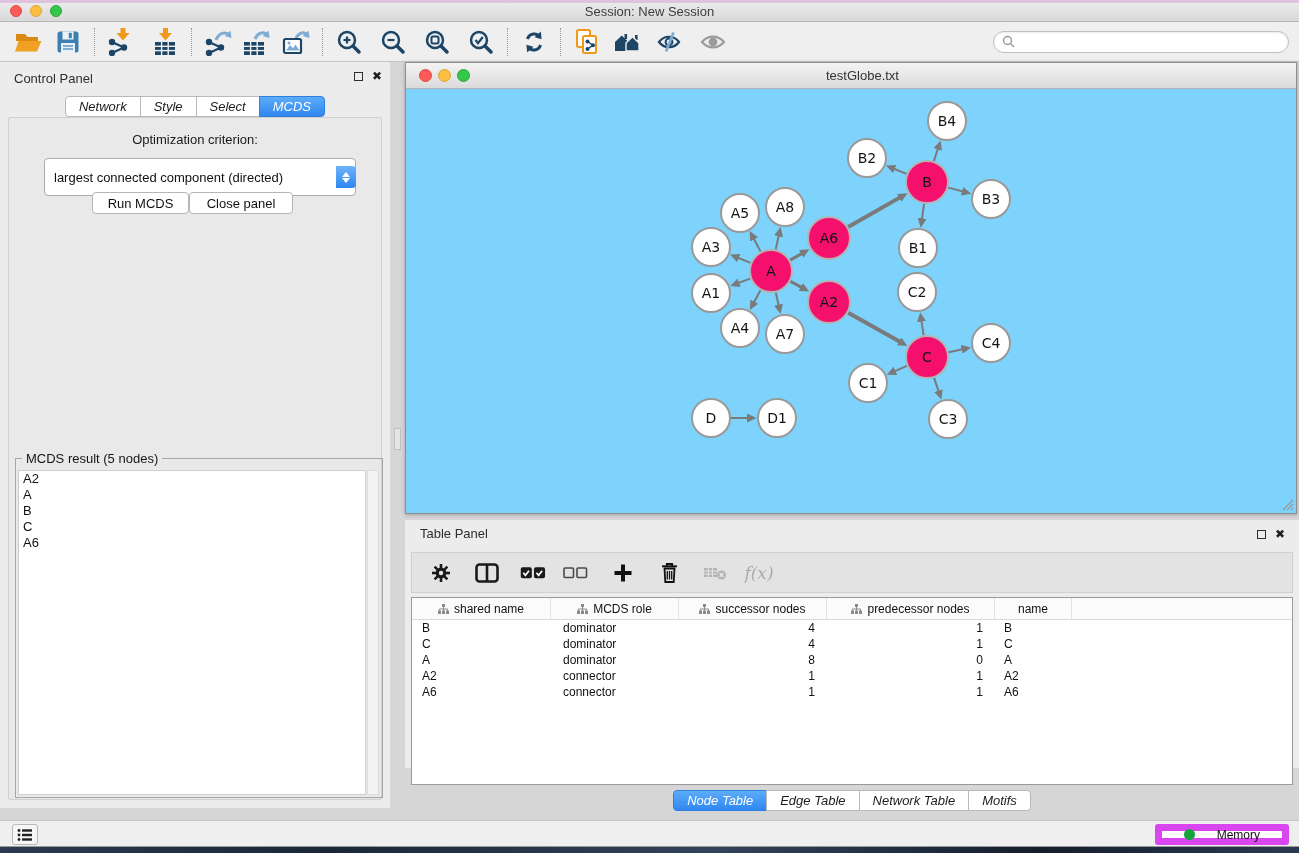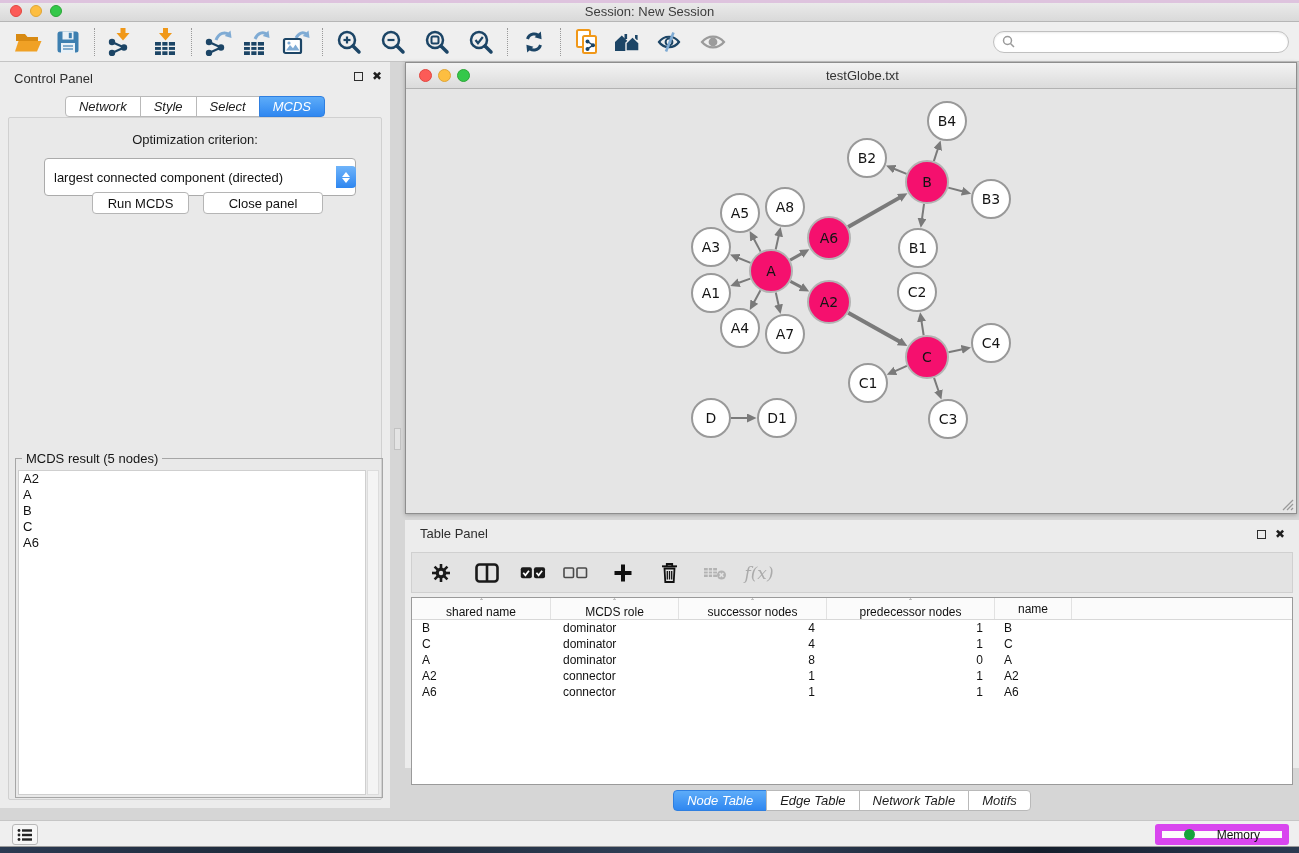--- a/index.html
+++ b/index.html
@@ -51,39 +51,39 @@
   .dd-cap { width:20px; height:22px; margin:-1px -1px -1px 0; border-radius:0 4px 4px 0;
     background:linear-gradient(#6FB4FA,#2E86F0); display:flex; flex-direction:column; align-items:center;
     justify-content:center; gap:1px; }
   .dd-cap .up { width:0; height:0; border-left:4px solid transparent; border-right:4px solid transparent;
     border-bottom:5px solid #fff; }
   .dd-cap .down { width:0; height:0; border-left:4px solid transparent; border-right:4px solid transparent;
     border-top:5px solid #fff; }
   .cp-btn { position:absolute; top:74px; height:22px; background:#fff; border:1px solid #B5B5B5;
     border-radius:4px; font-size:13px; color:#111; font-family:inherit; }
   .run-btn { left:83px; width:97px; }
-  .closep-btn { left:194px; width:120px; }
+  .closep-btn { left:180px; width:104px; }
   .result-group { position:absolute; left:6px; top:340px; width:368px; height:340px;
     border:1px solid #A6A6A6; }
   .result-legend { position:absolute; top:-8px; left:6px; background:#E9E9E9; padding:0 4px; color:#151515; }
   .result-list { position:absolute; left:2px; top:11px; right:16px; bottom:2px; background:#fff;
     border:1px solid #CFCFCF; overflow:hidden; }
   .result-item { padding-left:4px; line-height:16px; color:#111; }
   .result-scroll { position:absolute; top:11px; bottom:2px; right:3px; width:12px; background:#F4F4F4;
     border:1px solid #DCDCDC; }
 
   
   .net-window { position:absolute; left:405px; top:62px; width:892px; height:452px; background:#fff;
     border:1px solid #8E8E8E; box-shadow:0 1px 4px rgba(0,0,0,.25); }
   .net-title { position:absolute; left:0; top:0; right:0; height:26px;
     background:linear-gradient(#F3F3F3,#DBDBDB); border-bottom:1px solid #B2B2B2; }
   .net-title .traffic { top:6px; left:13px; gap:6px; }
   .net-title .tl { width:13px; height:13px; }
   .net-title .title { position:absolute; left:0; right:0; top:5px; text-align:center; color:#333;margin-left:23px; }
-  .net-canvas { position:absolute; left:0; top:26px; right:0; bottom:0; background:#e5e5e5; }
+  .net-canvas { position:absolute; left:0; top:26px; right:0; bottom:0; background:#7dd3fc; }
   .net-canvas svg.graph { position:absolute; left:0; top:0; }
   .resize-grip { position:absolute; right:2px; bottom:2px; }
 
   
   .vsplit { position:absolute; left:390px; top:62px; width:15px; height:746px; }
   .vsplit .grip { position:absolute; left:4px; top:366px; width:7px; height:22px;
     background:#E4E4E4; border:1px solid #C2C2C2; }
   
   
   .table-panel { position:absolute; left:405px; top:520px; width:894px; height:248px; background:#ECECEC; }
@@ -91,21 +91,21 @@
   .table-panel .panel-ctrl { right:14px; }
   .tp-toolbar { position:absolute; left:6px; top:32px; width:882px; height:41px; background:#E3E3E3;
     border:1px solid #D0D0D0; display:flex; align-items:center; padding-left:16px; gap:16px; }
   .tp-tbtn { width:26px; height:28px; border:none; background:none; display:flex; align-items:center;
     justify-content:center; flex:0 0 auto; }
   .fx-label { font-family:"DejaVu Serif",serif; font-style:italic; font-size:17px; color:#ABABAB; }
   .data-table { position:absolute; left:6px; top:77px; width:882px; height:188px; background:#fff;
     border:1px solid #9A9A9A; overflow:hidden; }
   .thead { display:flex; height:22px; background:#FBFBFB; border-bottom:1px solid #D8D8D8; }
   .th { display:flex; align-items:center; justify-content:center; gap:5px; font-size:12px; color:#111;
-    border-right:1px solid #E2E2E2;flex-direction:column; }
+    border-right:1px solid #E2E2E2; }
   .th:nth-child(1){ width:139px; } .th:nth-child(2){ width:128px; } .th:nth-child(3){ width:148px; }
   .th:nth-child(4){ width:168px; } .th:nth-child(5){ width:77px; } .th:last-child{ flex:1; border-right:none; }
   .trow { display:flex; height:16px; font-size:12px; color:#111; }
   .td { display:flex; align-items:center; }
   .td.c1 { width:139px; padding-left:10px; }
   .td.c2 { width:128px; padding-left:12px; }
   .td.c3 { width:148px; justify-content:flex-end; padding-right:12px; }
   .td.c4 { width:168px; justify-content:flex-end; padding-right:12px; }
   .td.c5 { width:77px; padding-left:9px; }
   .bt-tabs { position:absolute; left:0; right:0; top:270px; display:flex; justify-content:center; }

